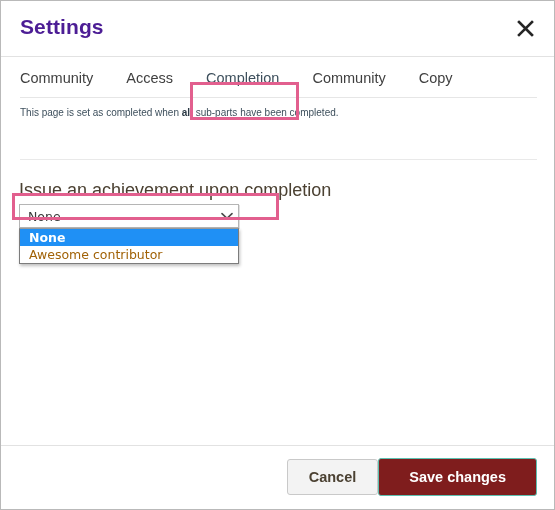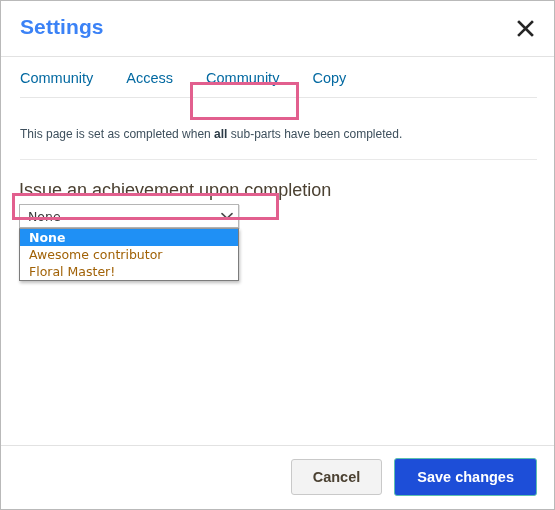--- a/index.html
+++ b/index.html
@@ -41,21 +41,21 @@
     flex: 0 0 55px;
     border-bottom: 1px solid #e2e2e2;
     background: #ffffff;
   }
   .dialog-title {
     position: absolute;
     left: 19px;
     top: 14px;
     font-size: 21px;
     font-weight: 600;
-    color: #3b82f6;
+    color: #4c1d95;
     letter-spacing: 0.1px;
   }
   .close-btn {
     position: absolute;
     right: 15px;
     top: 13px;
     width: 28px;
     height: 28px;
     display: flex;
     align-items: center;
@@ -76,21 +76,21 @@
   }
   .tabs {
     position: absolute;
     left: 19px;
     top: 6px;
     display: flex;
     align-items: flex-start;
   }
   .tab {
     font-size: 14.5px;
-    color: #0369a1;
+    color: #404040;
     padding: 7px 0 9px 0;
     margin-right: 33px;
     cursor: pointer;
     white-space: nowrap;
     background: transparent;
     border: none;
     font-family: "Liberation Sans", sans-serif;
   }
   .tab:last-child { margin-right: 16px; }
   .tab.is-active { color: #3d4f5c; }
@@ -127,22 +127,22 @@
 
   
   .dialog-body {
     position: relative;
     flex: 1 1 auto;
     background: #ffffff;
   }
   .info-text {
     position: absolute;
     left: 19px;
-    top: 24px;
-    font-size: 12px;
+    top: 4px;
+    font-size: 10px;
     color: #3d4f5c;
   }
   .info-text b { font-weight: 700; color: #2b3a45; }
 
   .body-rule {
     position: absolute;
     left: 19px;
     right: 17px;
     top: 56px;
     height: 1px;
@@ -224,42 +224,41 @@
     flex: 0 0 63px;
     border-top: 1px solid #e2e2e2;
     background: #ffffff;
   }
   .footer-actions {
     position: absolute;
     right: 17px;
     top: 12px;
     display: flex;
     align-items: center;
-    gap: 12px;
   }
   .btn {
     font-family: "Liberation Sans", sans-serif;
     font-size: 14.5px;
     font-weight: 700;
     border-radius: 3px;
     cursor: pointer;
     white-space: nowrap;
     box-sizing: border-box;
   }
   .btn-cancel {
     background: #f3f3f3;
     border: 1px solid #c9c9c9;
     color: #4b4132;
     padding: 9px 21px;
   }
   .btn-save {
-    background: #1d4ed8;
+    background: #7f1d1d;
     border: 1px solid #5cc0b0;
     color: #ffffff;
-    padding: 10px 22px;
+    padding: 10px 30px;
   }
 </style>
 </head>
 <body>
 
 <div class="screen">
   <div class="dialog">
 
     <div class="dialog-header">
       <div class="dialog-title">Settings</div>
@@ -269,20 +268,21 @@
             <path d="M3 3 L16 16 M16 3 L3 16" stroke="#252525" stroke-width="2.6" stroke-linecap="square" fill="none"></path>
           </svg>
         </span>
       </button>
     </div>
 
     <div class="tabs-wrap">
       <div class="tabs">
         <button class="tab">Community</button>
         <button class="tab">Access</button>
+        <button class="tab is-active">Completion</button>
         <button class="tab">Community</button>
         <button class="tab">Copy</button>
       </div>
       <div class="tabs-rule"></div>
     </div>
 
     <div class="dialog-body">
 
       <div class="info-text">
         <span>This page is set as completed when </span><b>all</b><span> sub-parts have been completed.</span>
@@ -297,21 +297,20 @@
         <span class="select-caret">
           <svg width="12" height="8" viewBox="0 0 12 8" aria-hidden="true">
             <path d="M1 1.6 L6 6.4 L11 1.6" stroke="#4a4a4a" stroke-width="1.6" fill="none" stroke-linecap="round" stroke-linejoin="round"></path>
           </svg>
         </span>
       </div>
 
       <div class="select-menu">
         <div class="select-option is-selected">None</div>
         <div class="select-option">Awesome contributor</div>
-        <div class="select-option">Floral Master!</div>
       </div>
 
     </div>
 
     <div class="dialog-footer">
       <div class="footer-actions">
         <button class="btn btn-cancel">Cancel</button>
         <button class="btn btn-save">Save changes</button>
       </div>
     </div>

